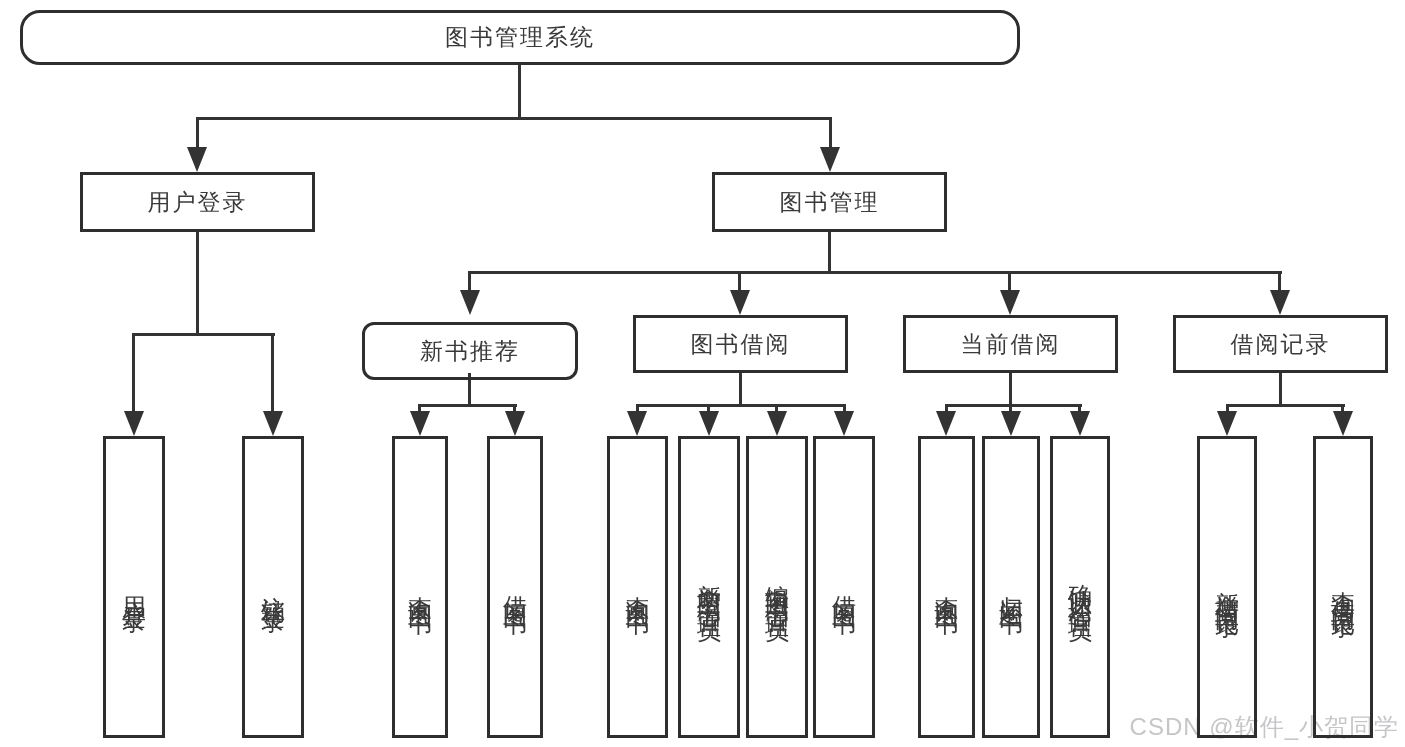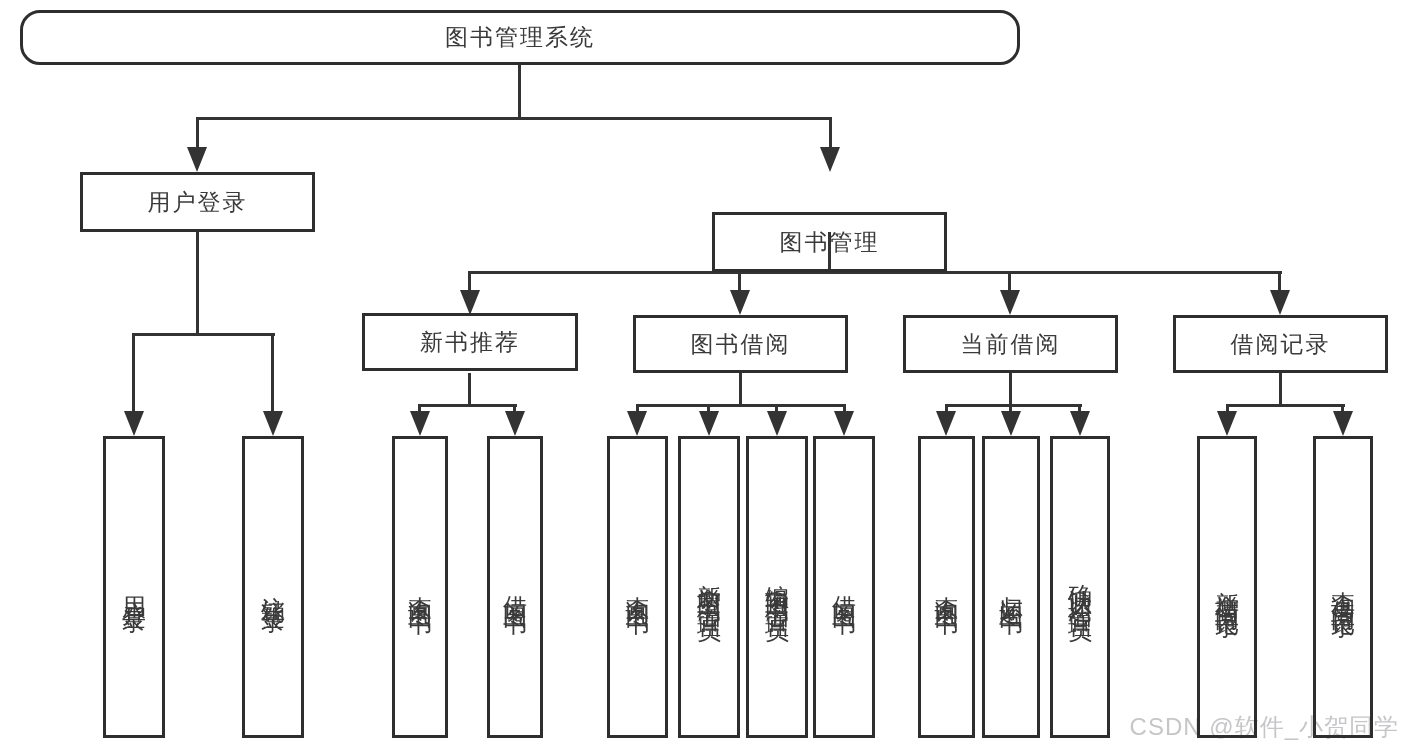--- a/index.html
+++ b/index.html
@@ -65,21 +65,21 @@
   <div class="line" style="left:518px;top:65px;width:3px;height:55px;"></div>
   <div class="line" style="left:196px;top:117px;width:636px;height:3px;"></div>
   <div class="line" style="left:196px;top:118px;width:3px;height:31px;"></div>
   <div class="line" style="left:829px;top:118px;width:3px;height:31px;"></div>
   <div class="arrow" style="left:187px;top:147px;"></div>
   <div class="arrow" style="left:820px;top:147px;"></div>
 
   <div class="node h-node" style="left:80px;top:172px;width:235px;height:60px;">
     <span>用户登录</span>
   </div>
-  <div class="node h-node" style="left:712px;top:172px;width:235px;height:60px;margin-top:40px;">
+  <div class="node h-node" style="left:712px;top:172px;width:235px;height:60px;">
     <span>图书管理</span>
   </div>
 
   <div class="line" style="left:196px;top:232px;width:3px;height:104px;"></div>
   <div class="line" style="left:132px;top:333px;width:143px;height:3px;"></div>
   <div class="line" style="left:132px;top:334px;width:3px;height:79px;"></div>
   <div class="line" style="left:271px;top:334px;width:3px;height:79px;"></div>
   <div class="arrow" style="left:124px;top:411px;"></div>
   <div class="arrow" style="left:263px;top:411px;"></div>
 
@@ -87,21 +87,21 @@
   <div class="line" style="left:468px;top:271px;width:814px;height:3px;"></div>
   <div class="line" style="left:468px;top:272px;width:3px;height:20px;"></div>
   <div class="line" style="left:738px;top:272px;width:3px;height:20px;"></div>
   <div class="line" style="left:1008px;top:272px;width:3px;height:20px;"></div>
   <div class="line" style="left:1278px;top:272px;width:3px;height:20px;"></div>
   <div class="arrow" style="left:460px;top:290px;"></div>
   <div class="arrow" style="left:730px;top:290px;"></div>
   <div class="arrow" style="left:1000px;top:290px;"></div>
   <div class="arrow" style="left:1270px;top:290px;"></div>
 
-  <div class="node h-node" style="left:362px;top:313px;width:216px;height:58px;">
+  <div class="node h-node" style="left:362px;top:322px;width:216px;height:58px;border-radius:12px;">
     <span>新书推荐</span>
   </div>
   <div class="node h-node" style="left:633px;top:315px;width:215px;height:58px;text-align:right;">
     <span>图书借阅</span>
   </div>
   <div class="node h-node" style="left:1173px;top:315px;width:215px;height:58px;">
     <span>借阅记录</span>
   </div>
   <div class="node h-node" style="left:903px;top:315px;width:215px;height:58px;">
     <span>当前借阅</span>

